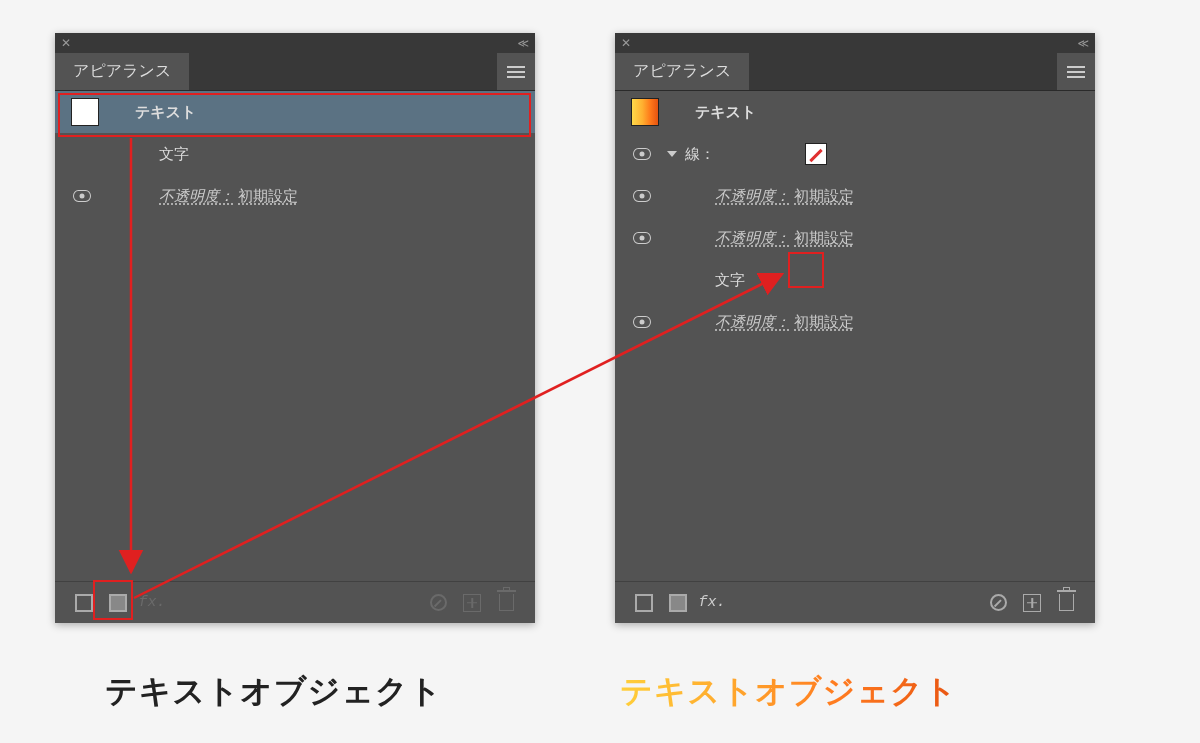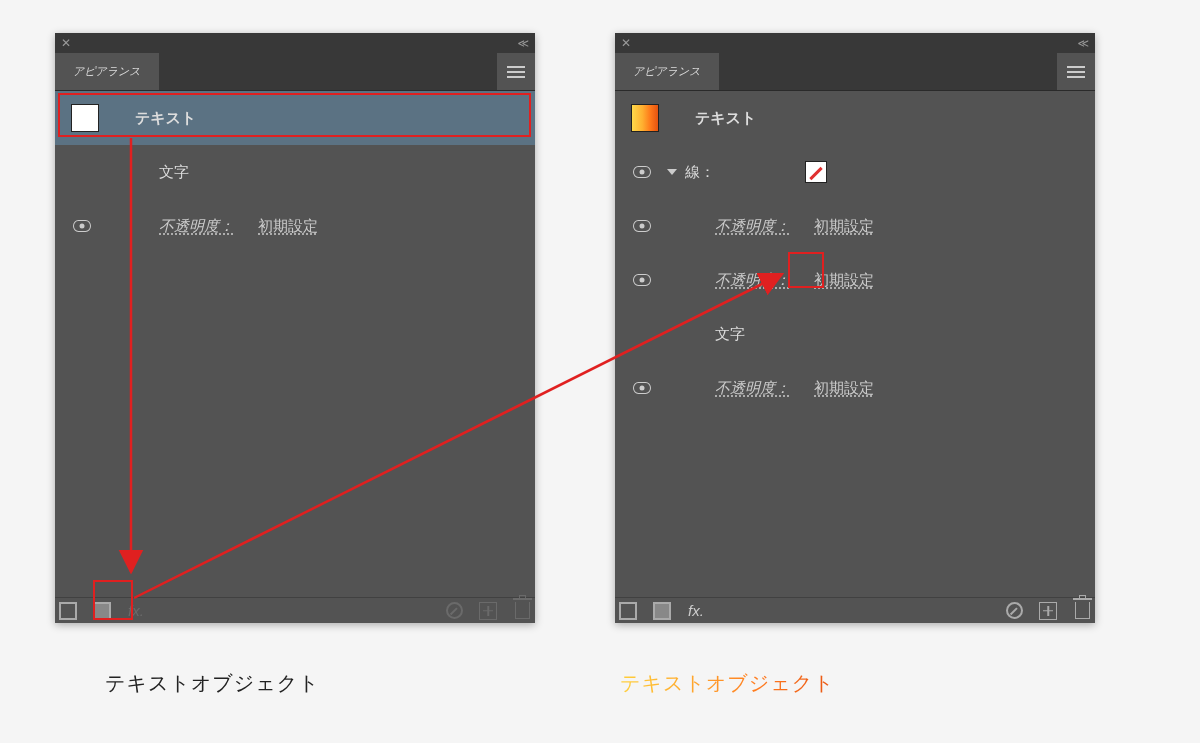--- a/index.html
+++ b/index.html
@@ -33,25 +33,24 @@
   .panel-tabbar {
     height: 38px;
     background: #383838;
     display: flex;
     align-items: stretch;
     border-bottom: 1px solid #2a2a2a;
   }
   .panel-tab {
     background: #535353;
     color: #ddd;
-    font-size: 11px;
+    font-size: 16px;
     padding: 9px 18px;
     display: flex;
     align-items: center;
-    font-style: italic;
   }
   .panel-tabbar .spacer { flex: 1; }
   .panel-menu-icon {
     width: 38px;
     display: flex;
     align-items: center;
     justify-content: center;
     color: #ccc;
     cursor: pointer;
     background: #535353;
@@ -63,21 +62,21 @@
   .hamburger span { display: block; height: 2px; background: #ccc; }
 
   .panel-body {
     flex: 1;
     background: #535353;
   }
 
   .row {
     display: flex;
     align-items: center;
-    height: 54px;
+    height: 42px;
     padding-left: 10px;
     font-size: 15px;
     color: #ddd;
   }
   .row.selected { background: #5b7283; }
   .row .vis-col { width: 34px; display:flex; align-items:center; justify-content:center; }
   .row .arrow-col { width: 26px; display:flex; align-items:center; justify-content:center; }
   .row .indent1 { width: 30px; }
   .row .swatch-col { width: 40px; display:flex; align-items:center; justify-content:center; }
 
@@ -120,29 +119,30 @@
     display:flex;align-items:center;justify-content:center;
   }
   .swatch-dd::after{
     content:'';width:0;height:0;border-left:4px solid transparent;
     border-right:4px solid transparent;border-top:5px solid #ccc;
   }
 
   .label-text { margin-left: 8px; }
   .opacity-row { color:#ccc; }
   .opacity-row .lbl { text-decoration: underline dotted; text-underline-offset:3px;font-style:italic; }
-  .opacity-row .val { margin-left: 24px; text-decoration: underline dotted; text-underline-offset:3px; }
+  .opacity-row .val { margin-left: 4px; text-decoration: underline dotted; text-underline-offset:3px; }
 
   .panel-footer {
     position:absolute; bottom:0; left:0; right:0;
-    height: 26px;
+    height: 42px;
     background:#535353;
     border-top:1px solid #414141;
-    display:flex; align-items:center; padding:0 2px;
+    display:flex; align-items:center; padding:0 18px;
     gap: 12px;
+    font-family: Liberation Mono, monospace;
   }
   .panel-footer .spacer { flex:1; }
   .footer-icon {
     width:22px; height:22px; display:flex;align-items:center;justify-content:center;
     color:#aaa; cursor:pointer;
   }
   .footer-icon.disabled { color:#6a6a6a; cursor:default; }
   .stroke-box { width:18px;height:18px;border:2.5px solid #aaa; }
   .fill-box { width:18px;height:18px;border:2px solid #aaa; background:#888; }
   .fx-text { font-size:15px; font-style:italic; }
@@ -156,22 +156,22 @@
   .trash{width:15px;height:17px;border:1.5px solid currentColor;border-top:none;position:relative;}
   .trash::before{content:'';position:absolute;top:-4px;left:-3px;right:-3px;height:2px;background:currentColor;}
   .trash::after{content:'';position:absolute;top:-7px;left:3px;right:3px;height:3px;border:1.5px solid currentColor;border-bottom:none;}
 
   .red-box {
     position:absolute; border:2px solid #e02020; pointer-events:none;
   }
 
   .caption {
     position:absolute;
-    font-size: 20px;
-    font-weight: 400;
+    font-size: 32px;
+    font-weight: 700;
     letter-spacing: 1px;
   }
   .caption.left-cap { left: 105px; top: 670px; color:#222; }
   .caption.right-cap {
     left: 620px; top: 670px;
     background: linear-gradient(90deg,#ffcf3a 0%,#ffab2e 30%,#ff7a1f 65%,#e85512 100%);
     -webkit-background-clip:text; background-clip:text; color:transparent;
   }
 
   svg.arrow { position:absolute; pointer-events:none; }

